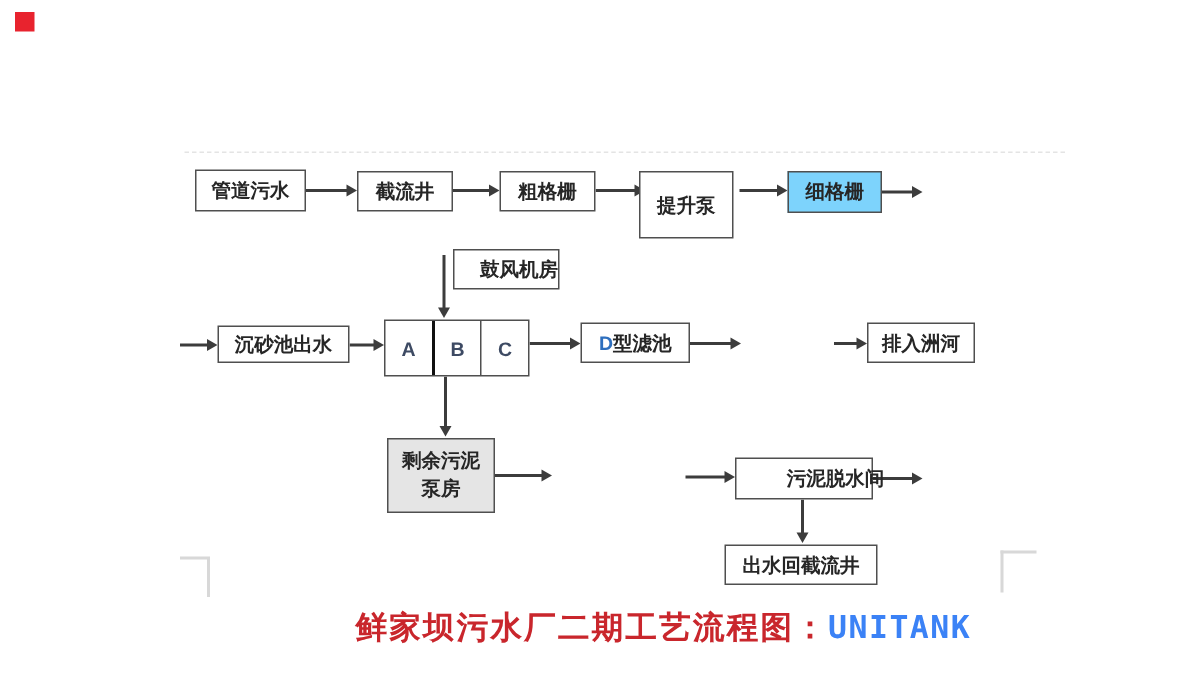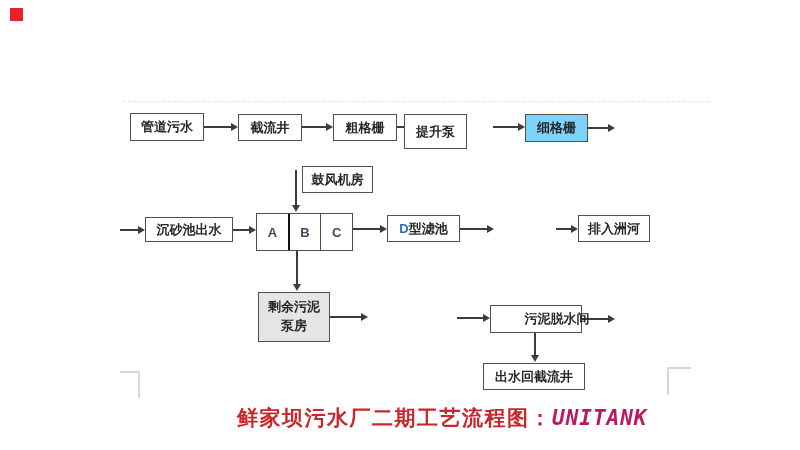--- a/index.html
+++ b/index.html
@@ -30,27 +30,27 @@
   <div style="position:absolute;left:0;top:0;width:800px;height:450px;">
       <div class="node" style="left: 130px; top: 113px; width: 74px; height: 28px; border-color: rgb(79, 79, 79); background: rgb(255, 255, 255); color: rgb(38, 38, 38);">
         <span>管道污水</span>
       </div>
       <div class="node" style="left: 238px; top: 114px; width: 64px; height: 27px; border-color: rgb(79, 79, 79); background: rgb(255, 255, 255); color: rgb(38, 38, 38);">
         <span>截流井</span>
       </div>
       <div class="node" style="left: 333px; top: 114px; width: 64px; height: 27px; border-color: rgb(79, 79, 79); background: rgb(255, 255, 255); color: rgb(38, 38, 38);">
         <span>粗格栅</span>
       </div>
-      <div class="node" style="left: 404px; top: 114px; width: 63px; height: 35px; border-color: rgb(79, 79, 79); background: rgb(255, 255, 255); color: rgb(38, 38, 38);">
+      <div class="node" style="left: 426px; top: 114px; width: 63px; height: 45px; border-color: rgb(79, 79, 79); background: rgb(255, 255, 255); color: rgb(38, 38, 38);">
         <span>提升泵</span>
       </div>
       <div class="node" style="left: 525px; top: 114px; width: 63px; height: 28px; border-color: rgb(79, 79, 79); background: #7dd3fc; color: rgb(38, 38, 38);">
         <span>细格栅</span>
       </div>
-      <div class="node" style="left: 302px; top: 166px; width: 71px; height: 27px; border-color: rgb(79, 79, 79); background: rgb(255, 255, 255); color: rgb(38, 38, 38);">
+      <div class="node" style="left: 302px; top: 166px; width: 71px; height: 27px; border-color: rgb(79, 79, 79); background: rgb(255, 255, 255); color: rgb(38, 38, 38); justify-content: flex-end;">
         <span>鼓风机房</span>
       </div>
       <div class="node" style="left: 145px; top: 217px; width: 88px; height: 25px; border-color: rgb(79, 79, 79); background: rgb(255, 255, 255); color: rgb(38, 38, 38);">
         <span>沉砂池出水</span>
       </div>
       <div class="node tank" style="left: 256px; top: 213px; width: 97px; height: 38px; border-color: rgb(79, 79, 79); background: rgb(255, 255, 255); color: rgb(38, 38, 38);">
         <div class="cell" style="color: rgb(61, 74, 99);">A</div>
         <div class="cell" style="color: rgb(61, 74, 99); border-left: 2.5px solid rgb(16, 16, 16);">B</div>
         <div class="cell" style="color: rgb(61, 74, 99); border-left: 1px solid rgb(79, 79, 79);">C</div>
       </div>
@@ -102,14 +102,14 @@
       <div class="aline" style="left: 296.25px; top: 251px; width: 1.5px; height: 35px; background: rgb(60, 60, 60);"></div>
       <div class="ahead" style="left: 292.5px; top: 284px; border-top: 7px solid rgb(60, 60, 60); border-left: 4.5px solid transparent; border-right: 4.5px solid transparent;"></div>
       <div class="aline" style="left: 534.25px; top: 333px; width: 1.5px; height: 24px; background: rgb(60, 60, 60);"></div>
       <div class="ahead" style="left: 530.5px; top: 355px; border-top: 7px solid rgb(60, 60, 60); border-left: 4.5px solid transparent; border-right: 4.5px solid transparent;"></div>
       <div class="dashline" style="left: 123px; top: 101px; width: 587px; height: 0px;"></div>
       <div class="corner" style="left: 120px; top: 371px; width: 18px; height: 1.5px; background: rgb(216, 216, 216);"></div>
       <div class="corner" style="left: 138px; top: 371px; width: 1.5px; height: 27px; background: rgb(216, 216, 216);"></div>
       <div class="corner" style="left: 667px; top: 367px; width: 24px; height: 1.5px; background: rgb(216, 216, 216);"></div>
       <div class="corner" style="left: 667px; top: 367px; width: 1.5px; height: 28px; background: rgb(216, 216, 216);"></div>
     </div>
-  <div id="caption"><span class="zh" style="color: rgb(201, 38, 44);">鲜家坝污水厂二期工艺流程图：</span><span class="en" style="color: #be185d; font-style: italic;">UNITANK</span></div>
+  <div id="caption"><span class="zh" style="color: rgb(201, 38, 44);">鲜家坝污水厂二期工艺流程图：</span><span class="en" style="color: #3b82f6;">UNITANK</span></div>
 </div>
 
 </body></html>

